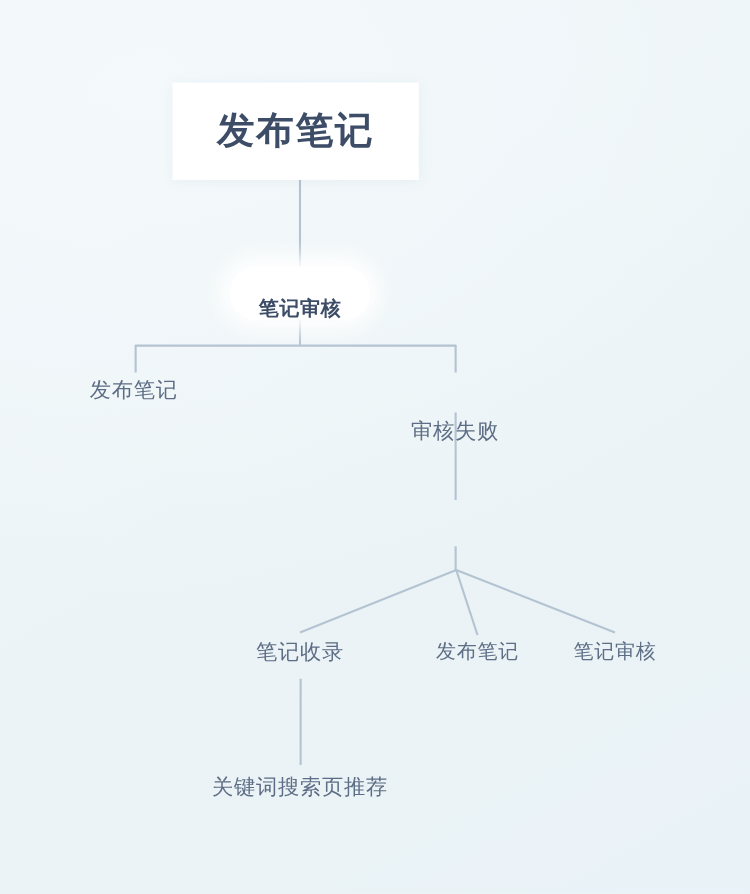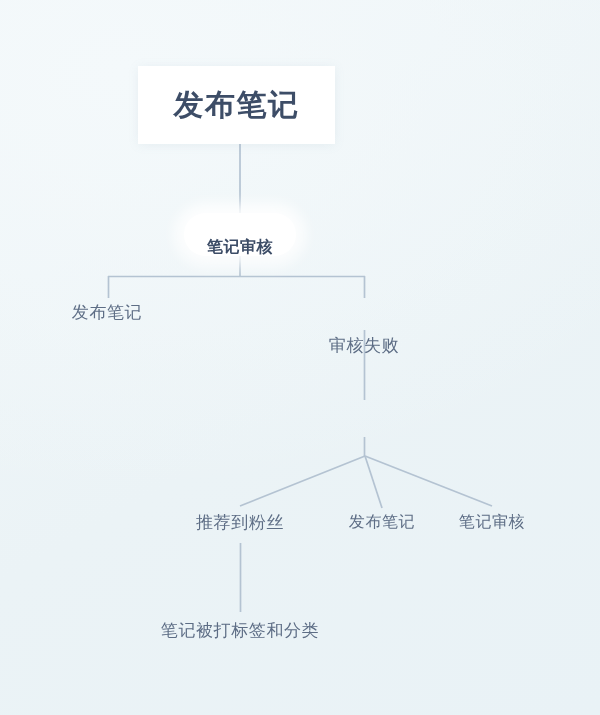--- a/index.html
+++ b/index.html
@@ -127,21 +127,21 @@
 
   <div class="pill">
     <span class="pill-label">笔记审核</span>
   </div>
 
   <div class="node txt" style="left:107px; top:312px;">发布笔记</div>
 
   <div class="node txt" style="left:364px; top:312px;margin-top:33px;">审核失败</div>
 
 
-  <div class="node txt" style="left:240px; top:522px;">推荐到粉丝</div>
+  <div class="node txt" style="left:240px; top:522px;">笔记收录</div>
 
   <div class="node txt small" style="left:382px; top:522px;">发布笔记</div>
 
   <div class="node txt small" style="left:492px; top:522px;">笔记审核</div>
 
-  <div class="node txt" style="left:240px; top:630px;">笔记被打标签和分类</div>
+  <div class="node txt" style="left:240px; top:630px;">关键词搜索页推荐</div>
 
 </div>
 
 </body></html>

